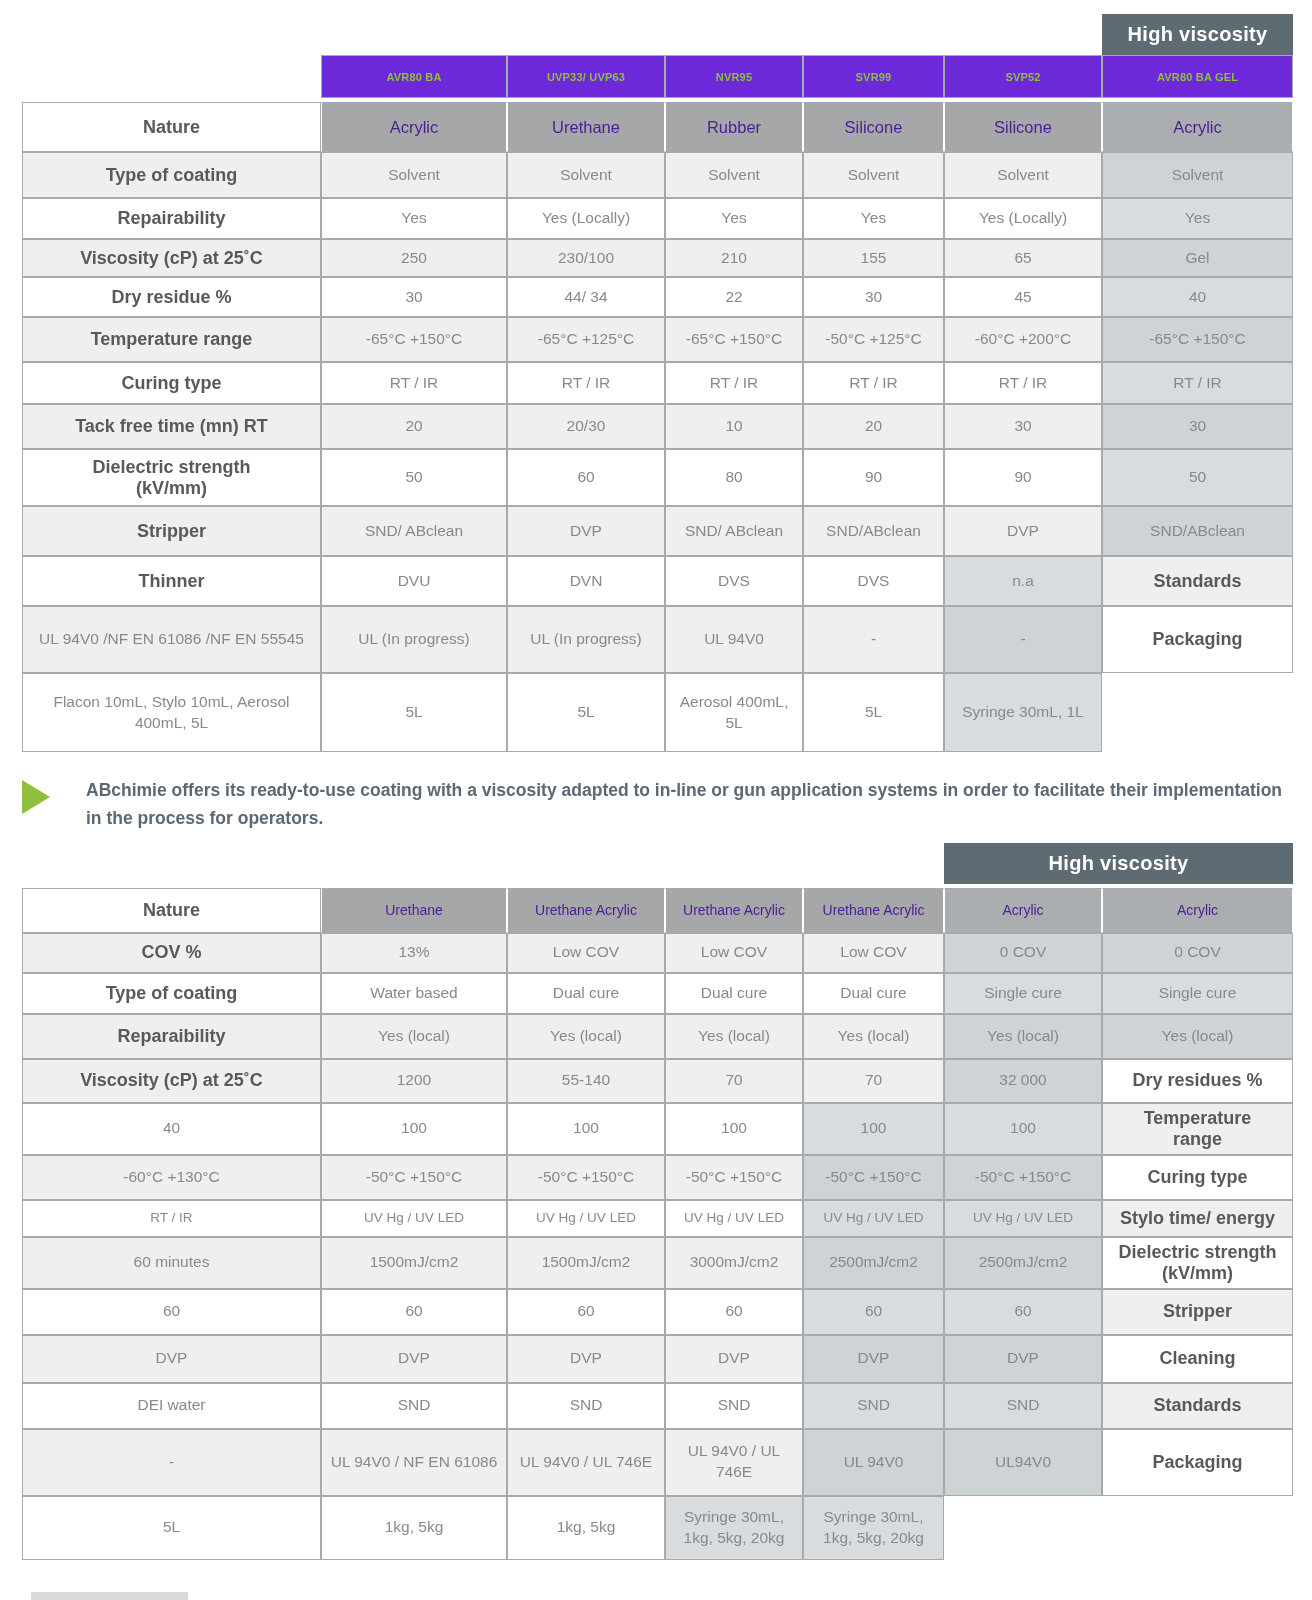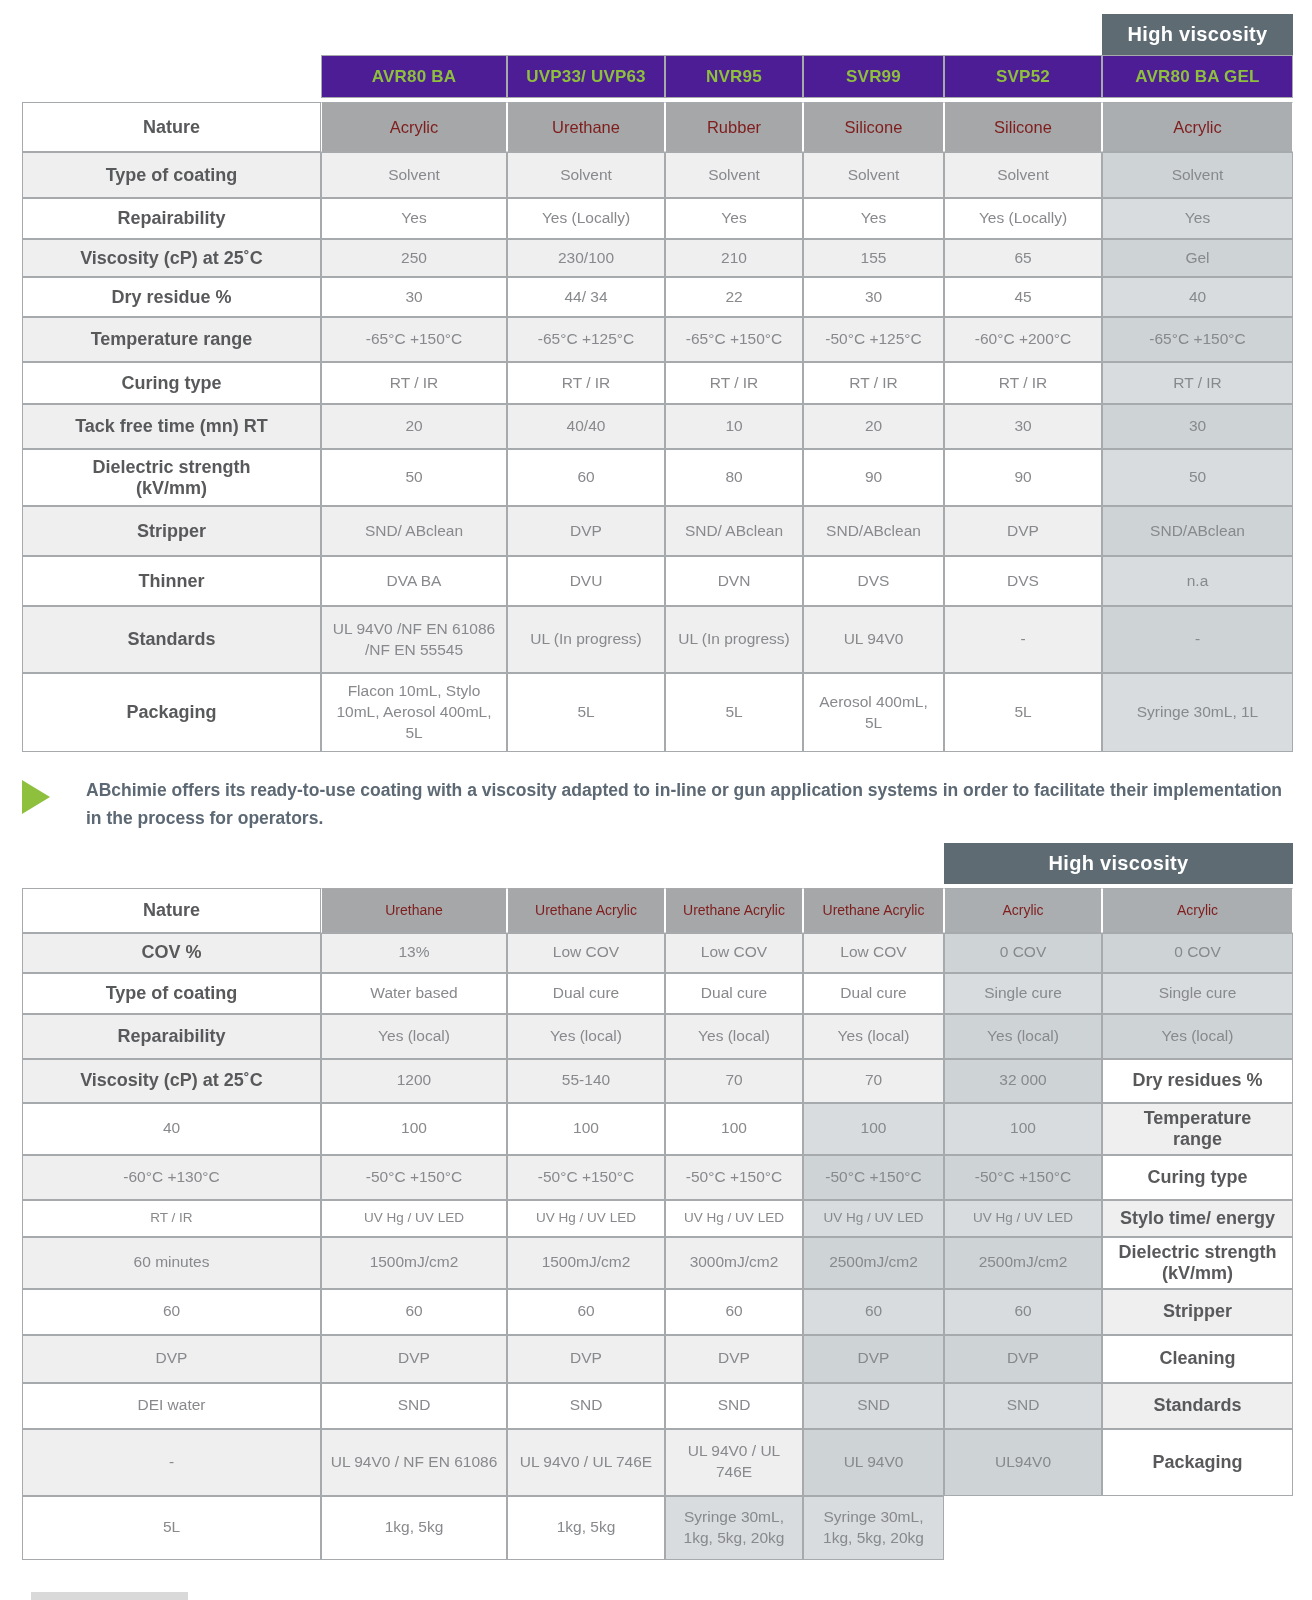--- a/index.html
+++ b/index.html
@@ -17,22 +17,22 @@
     grid-template-columns:299px 186px 158px 138px 141px 158px 191px;
   }
   .band-row{height:41px;}
   .band{
     background:#5e6b73;color:#ffffff;font-weight:bold;font-size:20px;
     display:flex;align-items:center;justify-content:center;
     letter-spacing:0.3px;
   }
   .head-row{height:43px;}
   .product-cell{
-    border:1px solid #a7aaac;background:#4c1d95;color:#8ec03e;
-    font-weight:bold;font-size:17px;letter-spacing:0.2px;
+    border:1px solid #a7aaac;background:#6d28d9;color:#8ec03e;
+    font-weight:bold;font-size:11px;letter-spacing:0.2px;
     display:flex;align-items:center;justify-content:center;text-align:center;
   }
   .body{margin-top:4px;}
   #t1 .body{grid-template-rows:minmax(50px,auto) minmax(46px,auto) minmax(41px,auto) minmax(38px,auto) minmax(40px,auto) minmax(45px,auto) minmax(42px,auto) minmax(45px,auto) minmax(57px,auto) minmax(50px,auto) minmax(50px,auto) minmax(67px,auto) minmax(79px,auto);}
   #t2 .body{grid-template-rows:minmax(45px,auto) minmax(40px,auto) minmax(41px,auto) minmax(45px,auto) minmax(44px,auto) minmax(45px,auto) minmax(45px,auto) minmax(37px,auto) minmax(43px,auto) minmax(46px,auto) minmax(48px,auto) minmax(46px,auto) minmax(67px,auto) minmax(64px,auto);}
 
   .cell{
     border:1px solid #a7aaac;box-sizing:border-box;
     display:flex;align-items:center;justify-content:center;
     text-align:center;padding:4px 8px;
@@ -40,21 +40,21 @@
   .label-cell{
     font-weight:bold;font-size:18px;color:#58595b;white-space:pre-line;
     padding:4px 14px;
   }
   .value-cell{font-size:15.5px;color:#87898c;line-height:1.35;}
   .value-cell.small{font-size:13.5px;}
 
   .shade-gray{background:#efeff0;}
   .shade-white{background:#ffffff;}
   .shade-nature{
-    background:#a5a7a8;color:#7f1d1d;font-size:16.5px;
+    background:#a5a7a8;color:#4c1d95;font-size:16.5px;
     border-left-color:#ffffff;border-right-color:#ffffff;
   }
   #t2 .shade-nature{font-size:14px;}
   .hl.shade-gray{background:#ced3d6;}
   .hl.shade-white{background:#d9dcde;}
   .hl.shade-nature{background:#abaeb1;}
 
   
   .note{
     position:relative;margin:24px 0 10px 0;padding-left:64px;min-height:56px;
@@ -135,42 +135,41 @@
         <div class="cell value-cell shade-gray hl">-65°C +150°C</div>
         <div class="cell label-cell shade-white">Curing type</div>
         <div class="cell value-cell shade-white">RT / IR</div>
         <div class="cell value-cell shade-white">RT / IR</div>
         <div class="cell value-cell shade-white">RT / IR</div>
         <div class="cell value-cell shade-white">RT / IR</div>
         <div class="cell value-cell shade-white">RT / IR</div>
         <div class="cell value-cell shade-white hl">RT / IR</div>
         <div class="cell label-cell shade-gray">Tack free time (mn) RT</div>
         <div class="cell value-cell shade-gray">20</div>
-        <div class="cell value-cell shade-gray">40/40</div>
+        <div class="cell value-cell shade-gray">20/30</div>
         <div class="cell value-cell shade-gray">10</div>
         <div class="cell value-cell shade-gray">20</div>
         <div class="cell value-cell shade-gray">30</div>
         <div class="cell value-cell shade-gray hl">30</div>
         <div class="cell label-cell shade-white">Dielectric strength
 (kV/mm)</div>
         <div class="cell value-cell shade-white">50</div>
         <div class="cell value-cell shade-white">60</div>
         <div class="cell value-cell shade-white">80</div>
         <div class="cell value-cell shade-white">90</div>
         <div class="cell value-cell shade-white">90</div>
         <div class="cell value-cell shade-white hl">50</div>
         <div class="cell label-cell shade-gray">Stripper</div>
         <div class="cell value-cell shade-gray">SND/ ABclean</div>
         <div class="cell value-cell shade-gray">DVP</div>
         <div class="cell value-cell shade-gray">SND/ ABclean</div>
         <div class="cell value-cell shade-gray">SND/ABclean</div>
         <div class="cell value-cell shade-gray">DVP</div>
         <div class="cell value-cell shade-gray hl">SND/ABclean</div>
         <div class="cell label-cell shade-white">Thinner</div>
-        <div class="cell value-cell shade-white">DVA BA</div>
         <div class="cell value-cell shade-white">DVU</div>
         <div class="cell value-cell shade-white">DVN</div>
         <div class="cell value-cell shade-white">DVS</div>
         <div class="cell value-cell shade-white">DVS</div>
         <div class="cell value-cell shade-white hl">n.a</div>
         <div class="cell label-cell shade-gray">Standards</div>
         <div class="cell value-cell shade-gray">UL 94V0 /NF EN 61086 /NF EN 55545</div>
         <div class="cell value-cell shade-gray">UL (In progress)</div>
         <div class="cell value-cell shade-gray">UL (In progress)</div>
         <div class="cell value-cell shade-gray">UL 94V0</div>

